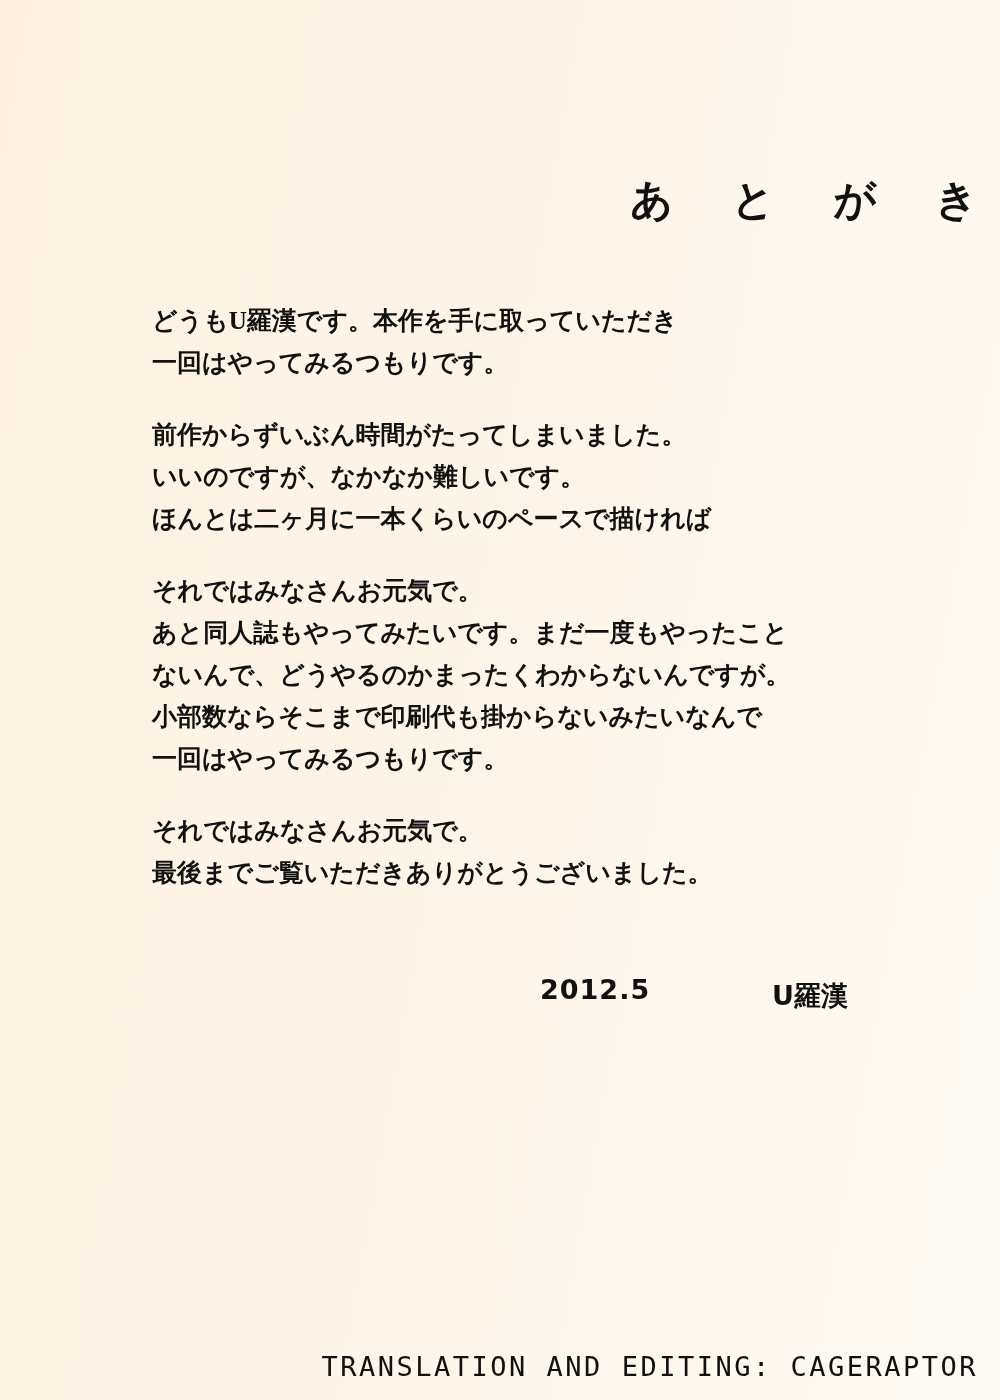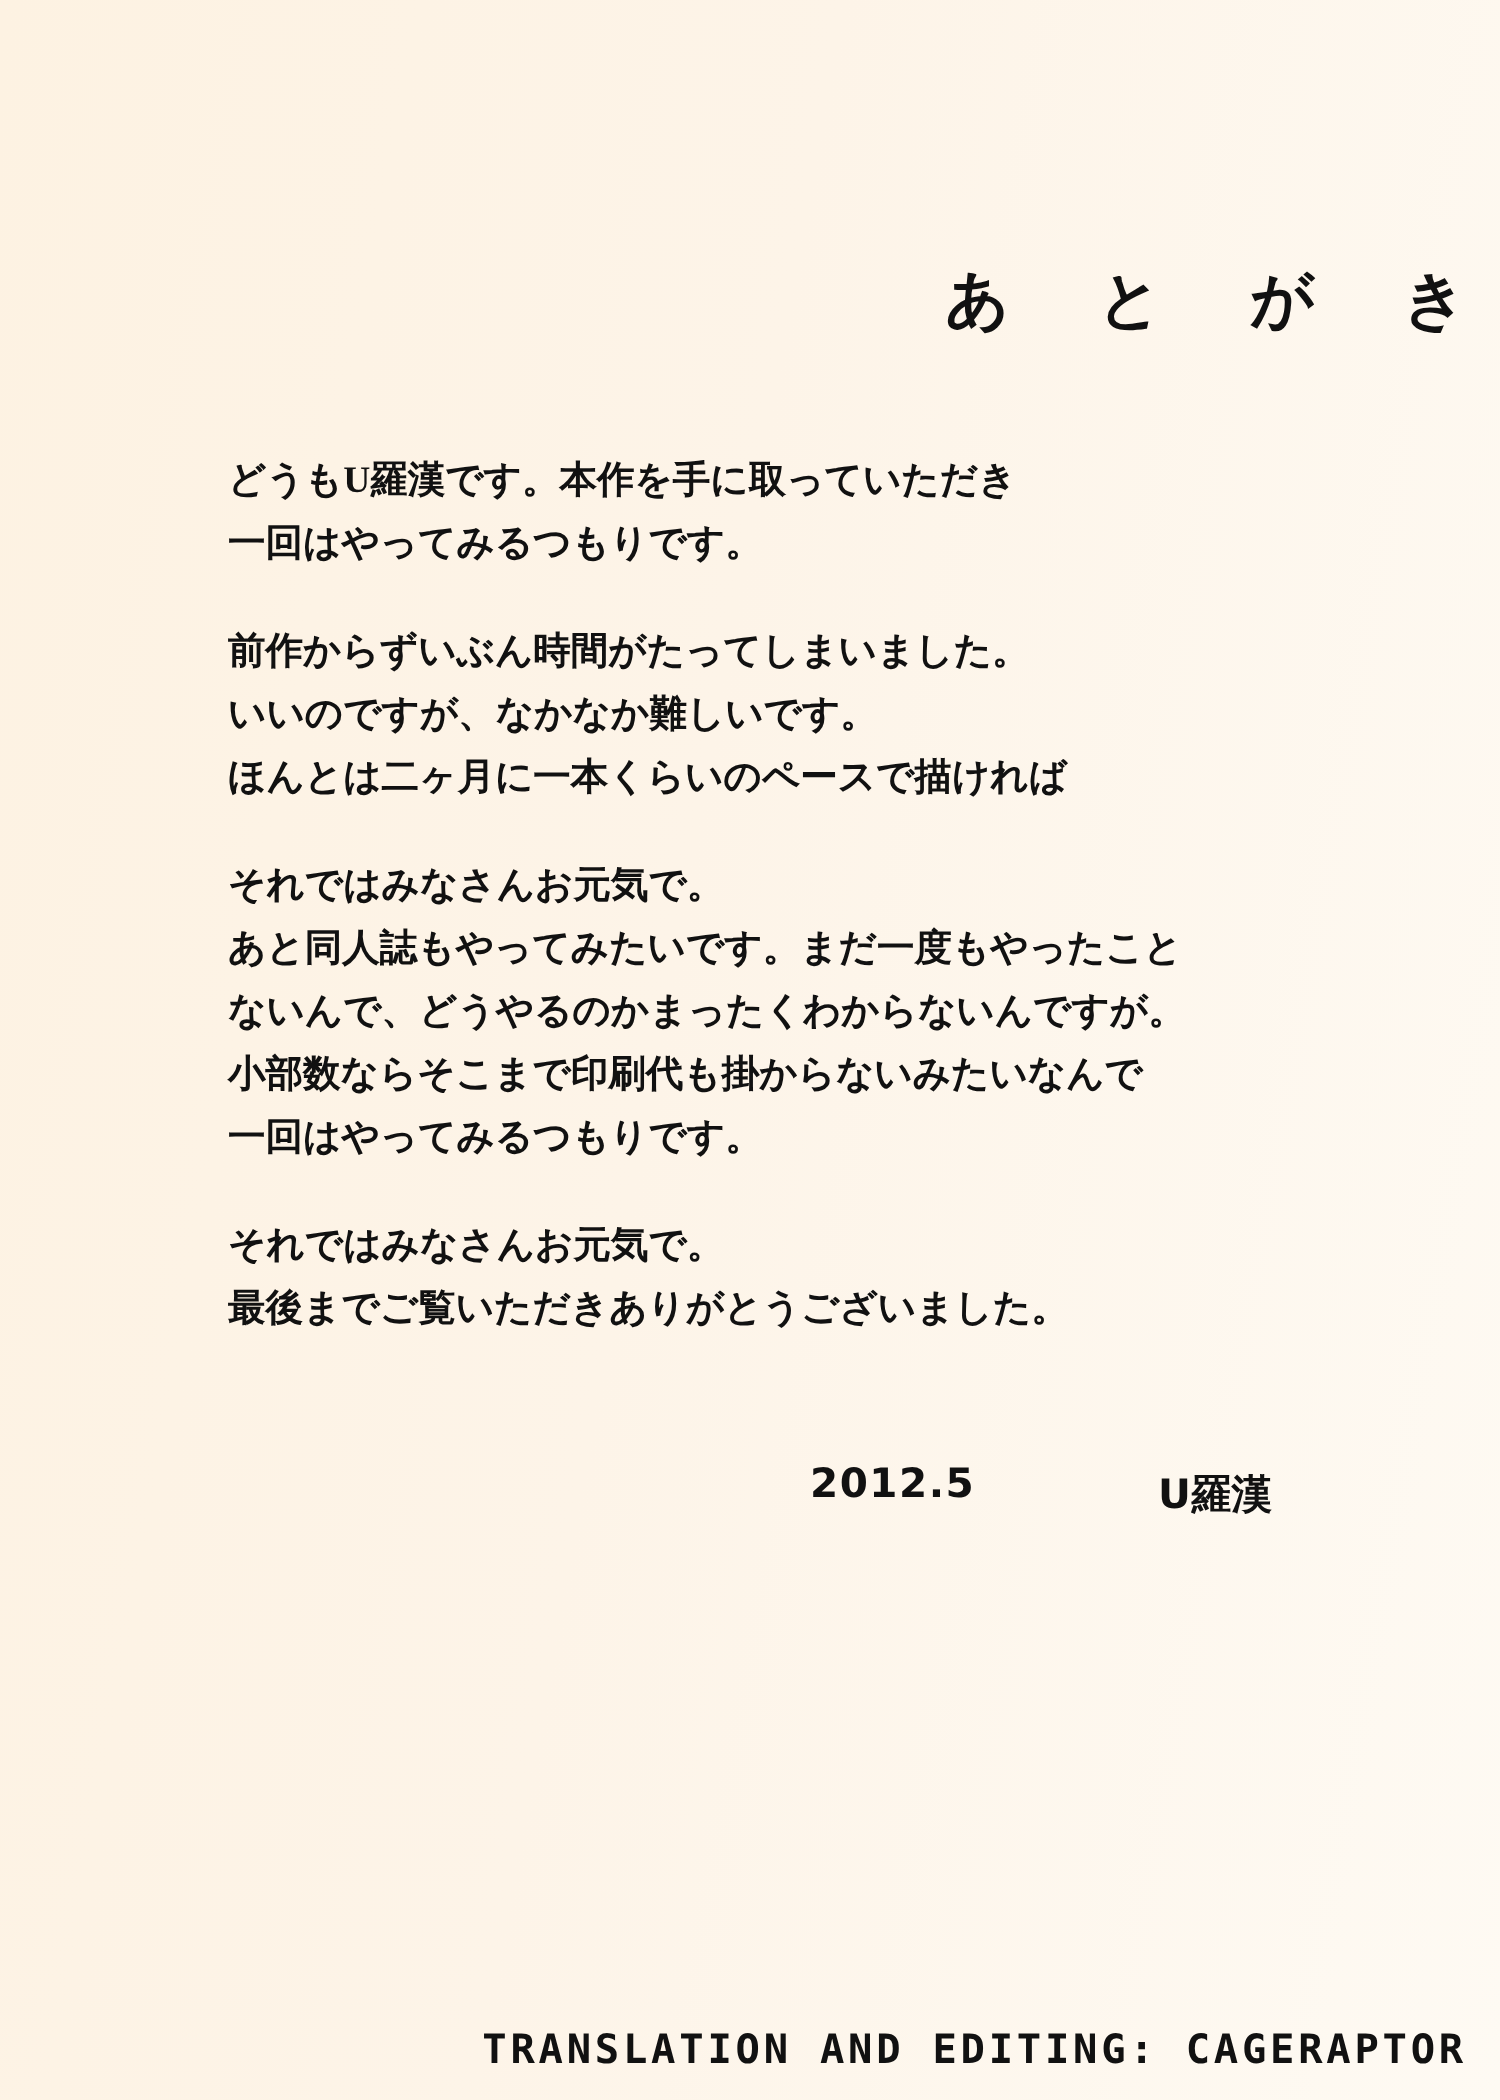--- a/index.html
+++ b/index.html
@@ -84,21 +84,21 @@
     font-weight: 700;
     color: #111;
     font-family: "DejaVu Sans", sans-serif;
     margin-top: 16px;
   }
   .credit {
     position: absolute;
     bottom: 18px;
     right: 22px;
     font-size: 27px;
-    font-weight: 700;
+    font-weight: 400;
     letter-spacing: 2.5px;
     color: #111;
     font-family: "DejaVu Sans Mono", monospace;
     white-space: nowrap;
   }
 </style>
 </head>
 <body>
 
 <div class="page">

